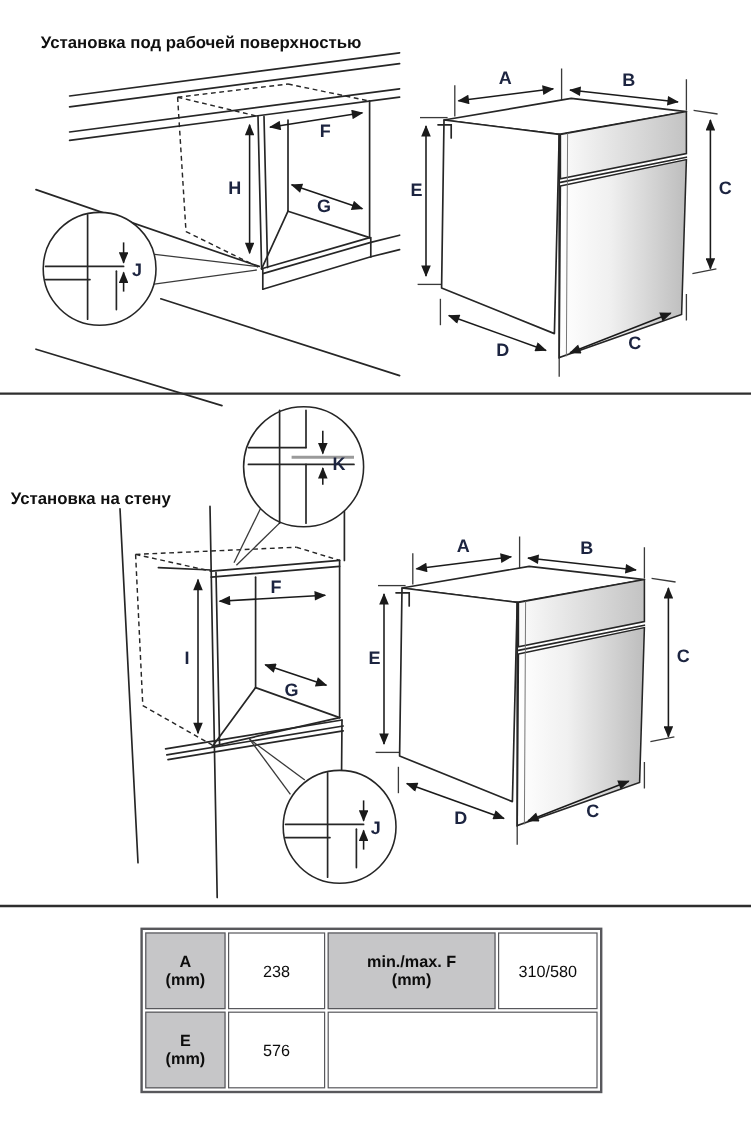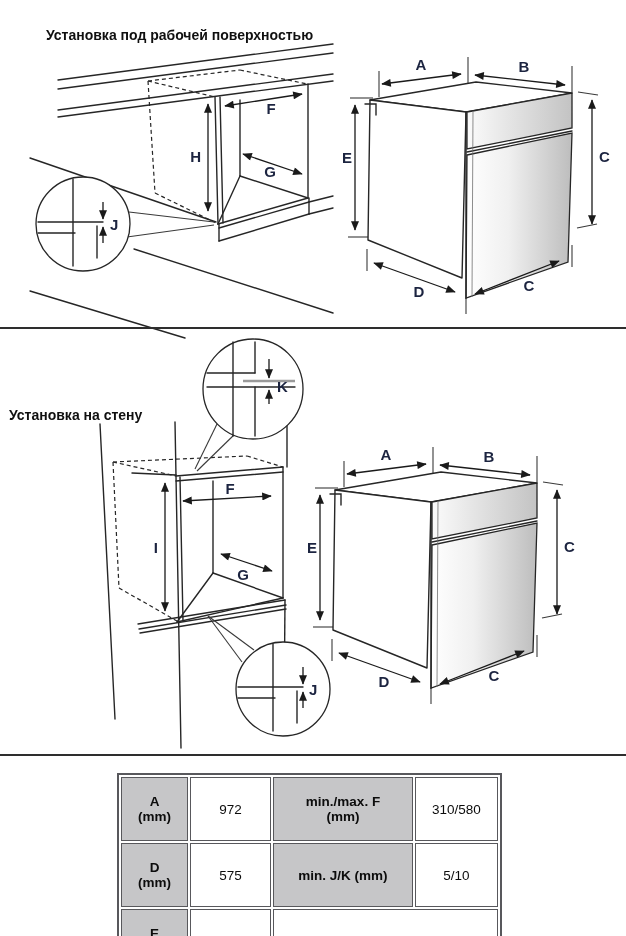--- a/index.html
+++ b/index.html
@@ -1,19 +1,19 @@
 <!DOCTYPE html>
 <html><head>
 <meta charset="utf-8">
 <style>
   html,body{margin:0;padding:0;background:#fff;}
   .page{position:relative;width:626px;height:936px;background:#fff;overflow:hidden;
         font-family:"Liberation Sans",sans-serif;}
   .sec-title{position:absolute;font-weight:bold;font-size:14px;color:#101010;white-space:nowrap;}
-  #title-worktop{left:46px;top:27px;}
+  #title-worktop{left:34px;top:27px;}
   #title-wall{left:9px;top:407px;}
   svg.art{position:absolute;left:0;top:0;}
   svg .ln{stroke:#262626;stroke-width:1.4;fill:none;stroke-linecap:round;}
   svg .thin{stroke:#3a3a3a;stroke-width:1.1;fill:none;}
   svg .dash{stroke:#262626;stroke-width:1.2;fill:none;stroke-dasharray:4 3;}
   svg .dim{stroke:#1a1a1a;stroke-width:1.3;fill:none;}
   svg .face{fill:#ffffff;stroke:#262626;stroke-width:1.4;stroke-linejoin:round;}
   svg .dimtxt{font-family:"Liberation Sans",sans-serif;font-size:15px;font-weight:bold;fill:#1c2440;}
   table.dims{position:absolute;left:117px;top:773px;border-collapse:separate;border-spacing:2px;
              background:#ffffff;border:2px solid #58585c;table-layout:fixed;}
@@ -226,29 +226,23 @@
   <table class="dims">
     <colgroup>
         <col style="width:67px">
         <col style="width:81px">
         <col style="width:140px">
         <col style="width:66px">
       </colgroup>
     <tbody>
       <tr>
         <td class="lbl">A (mm)</td>
-        <td class="val">972</td>
+        <td class="val">238</td>
         <td class="lbl">min./max. F (mm)</td>
         <td class="val">310/580</td>
-      </tr>
-      <tr>
-        <td class="lbl">D (mm)</td>
-        <td class="val">575</td>
-        <td class="lbl">min. J/K (mm)</td>
-        <td class="val">5/10</td>
       </tr>
       <tr>
         <td class="lbl">E (mm)</td>
         <td class="val">576</td>
         <td class="val" colspan="2"></td>
       </tr>
     </tbody>
   </table>
 
 </div>

